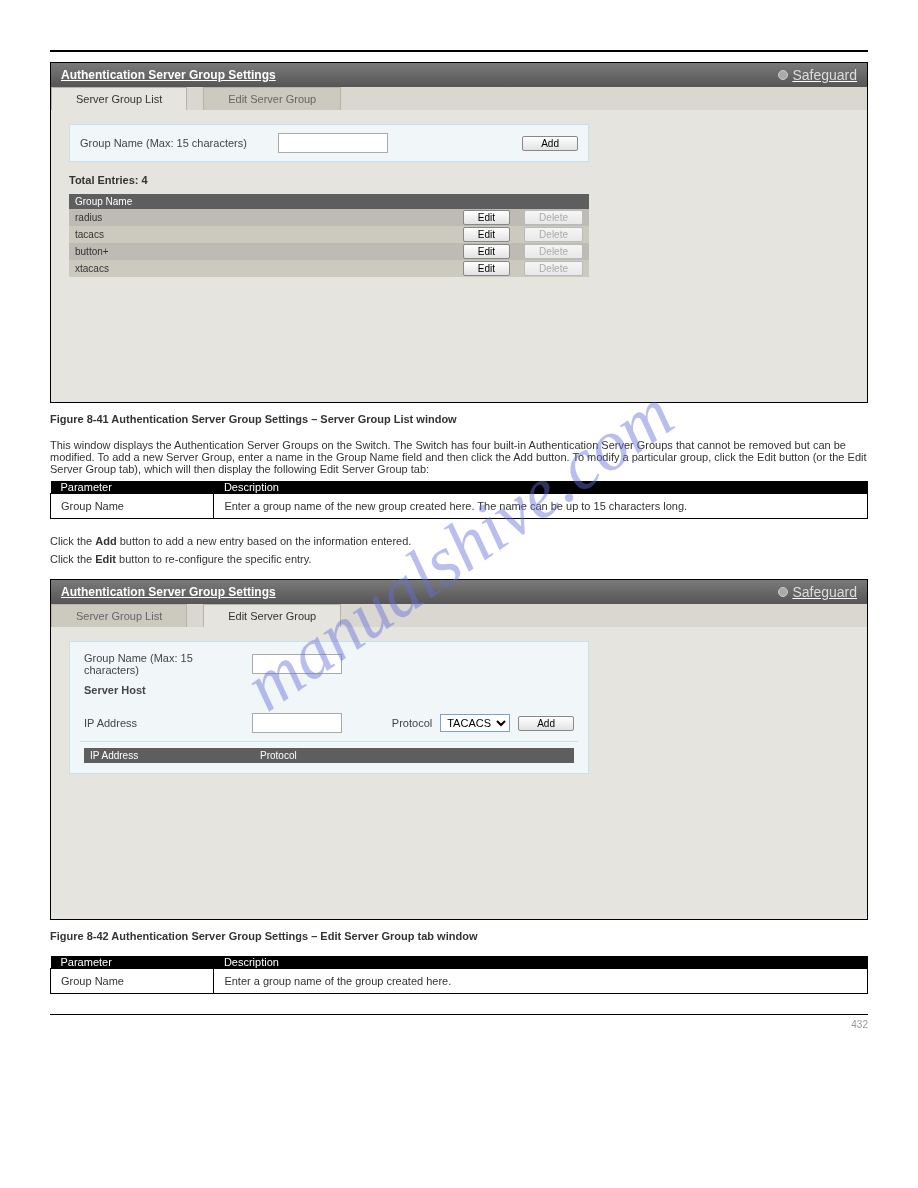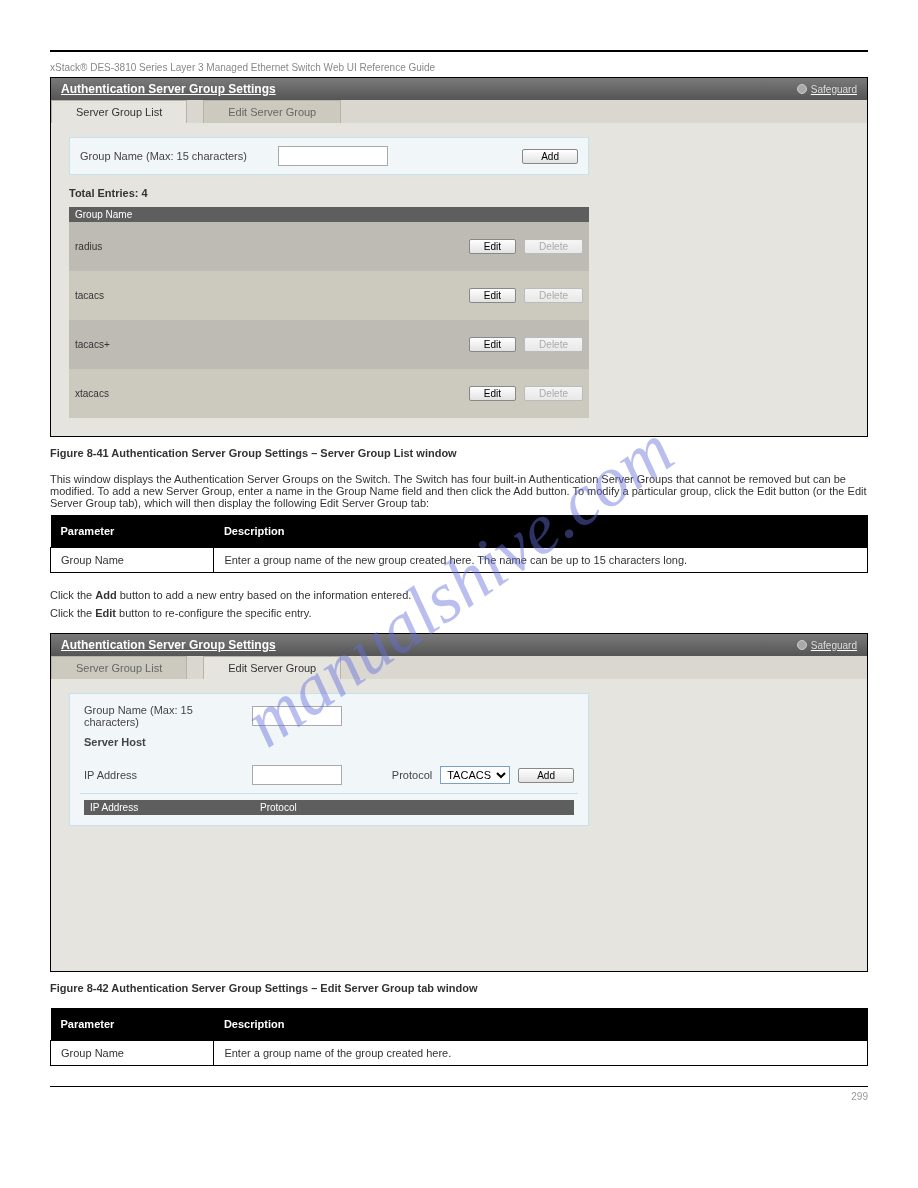--- a/index.html
+++ b/index.html
@@ -39,21 +39,21 @@
     padding: 4px 10px;
     display: flex;
     justify-content: space-between;
     align-items: center;
     text-decoration: underline;
   }
   .badge {
     display: flex;
     align-items: center;
     gap: 4px;
-    font-size: 10px;
+    font-size: 14px;
     font-weight: normal;
     color: #ddd;
     margin-left: 40px;
   }
   .badge-dot {
     width: 8px; height: 8px; border-radius: 50%;
     background: #aaa; border: 1px solid #ccc;
   }
   .tabs {
     display: flex;
@@ -129,22 +129,22 @@
   .grid-header {
     background: #5e5e5e;
     color: #fff;
     font-size: 10px;
     padding: 2px 6px;
   }
   .grid-row {
     display: flex;
     align-items: center;
     font-size: 10px;
-    padding: 17px 6px;
-    gap: 8px;
+    padding: 1px 6px;
+    gap: 14px;
     justify-content: flex-end;
   }
   .grid-row.alt0 { background: #bdbbb3; }
   .grid-row.alt1 { background: #ccc9bf; }
   .grid-cell-name { flex: 1; color: #333; }
   .figure-row {
     display: flex;
     justify-content: space-between;
     font-size: 11px;
     margin: 6px 0 14px 0;
@@ -154,22 +154,22 @@
   .params-table {
     width: 100%;
     border-collapse: collapse;
     margin-bottom: 16px;
   }
   .params-table th {
     background: #000;
     color: #fff;
     text-align: left;
     font-size: 11px;
-    padding: 10px 10px;
-    font-weight: bold;
+    padding: 0 10px;
+    font-weight: normal;
   }
   .params-table td {
     border: 1px solid #000;
     font-size: 11px;
     padding: 6px 10px;
     vertical-align: top;
   }
   .col-param { width: 20%; }
   .instr-line { font-size: 11px; margin: 6px 0; }
   .instr-line .bold { font-weight: bold; }
@@ -214,21 +214,20 @@
     font-size: 10px;
     color: #999;
     margin-bottom: 30px;
   }
 </style>
 </head>
 <body>
 
 <div class="page">
   <hr class="hr-top">
-  <div class="doc-header-text">xStack® DES-3810 Series Layer 3 Managed Ethernet Switch Web UI Reference Guide</div>
 
   <div class="watermark">manualshive.com</div>
 
   <div class="app-frame">
     <div class="title-bar">
       <span>Authentication Server Group Settings</span>
       <span class="badge">
         <span class="badge-dot"></span>
         <span>Safeguard</span>
       </span>
@@ -256,21 +255,21 @@
           <span class="grid-cell-name">radius</span>
           <button class="btn btn-sm">Edit</button>
           <button class="btn btn-sm btn-disabled">Delete</button>
         </div>
         <div class="grid-row alt1">
           <span class="grid-cell-name">tacacs</span>
           <button class="btn btn-sm">Edit</button>
           <button class="btn btn-sm btn-disabled">Delete</button>
         </div>
         <div class="grid-row alt0">
-          <span class="grid-cell-name">tacacs+</span>
+          <span class="grid-cell-name">button+</span>
           <button class="btn btn-sm">Edit</button>
           <button class="btn btn-sm btn-disabled">Delete</button>
         </div>
         <div class="grid-row alt1">
           <span class="grid-cell-name">xtacacs</span>
           <button class="btn btn-sm">Edit</button>
           <button class="btn btn-sm btn-disabled">Delete</button>
         </div>
       </div>
     </div>
@@ -358,15 +357,15 @@
     <tr>
       <td>Group Name</td>
       <td>Enter a group name of the group created here.</td>
     </tr>
   </tbody>
     </table>
 
   <hr class="hr-bottom">
   <div class="footer-row">
     <span></span>
-    <span>299</span>
+    <span>432</span>
   </div>
 </div>
 
 </body></html>

